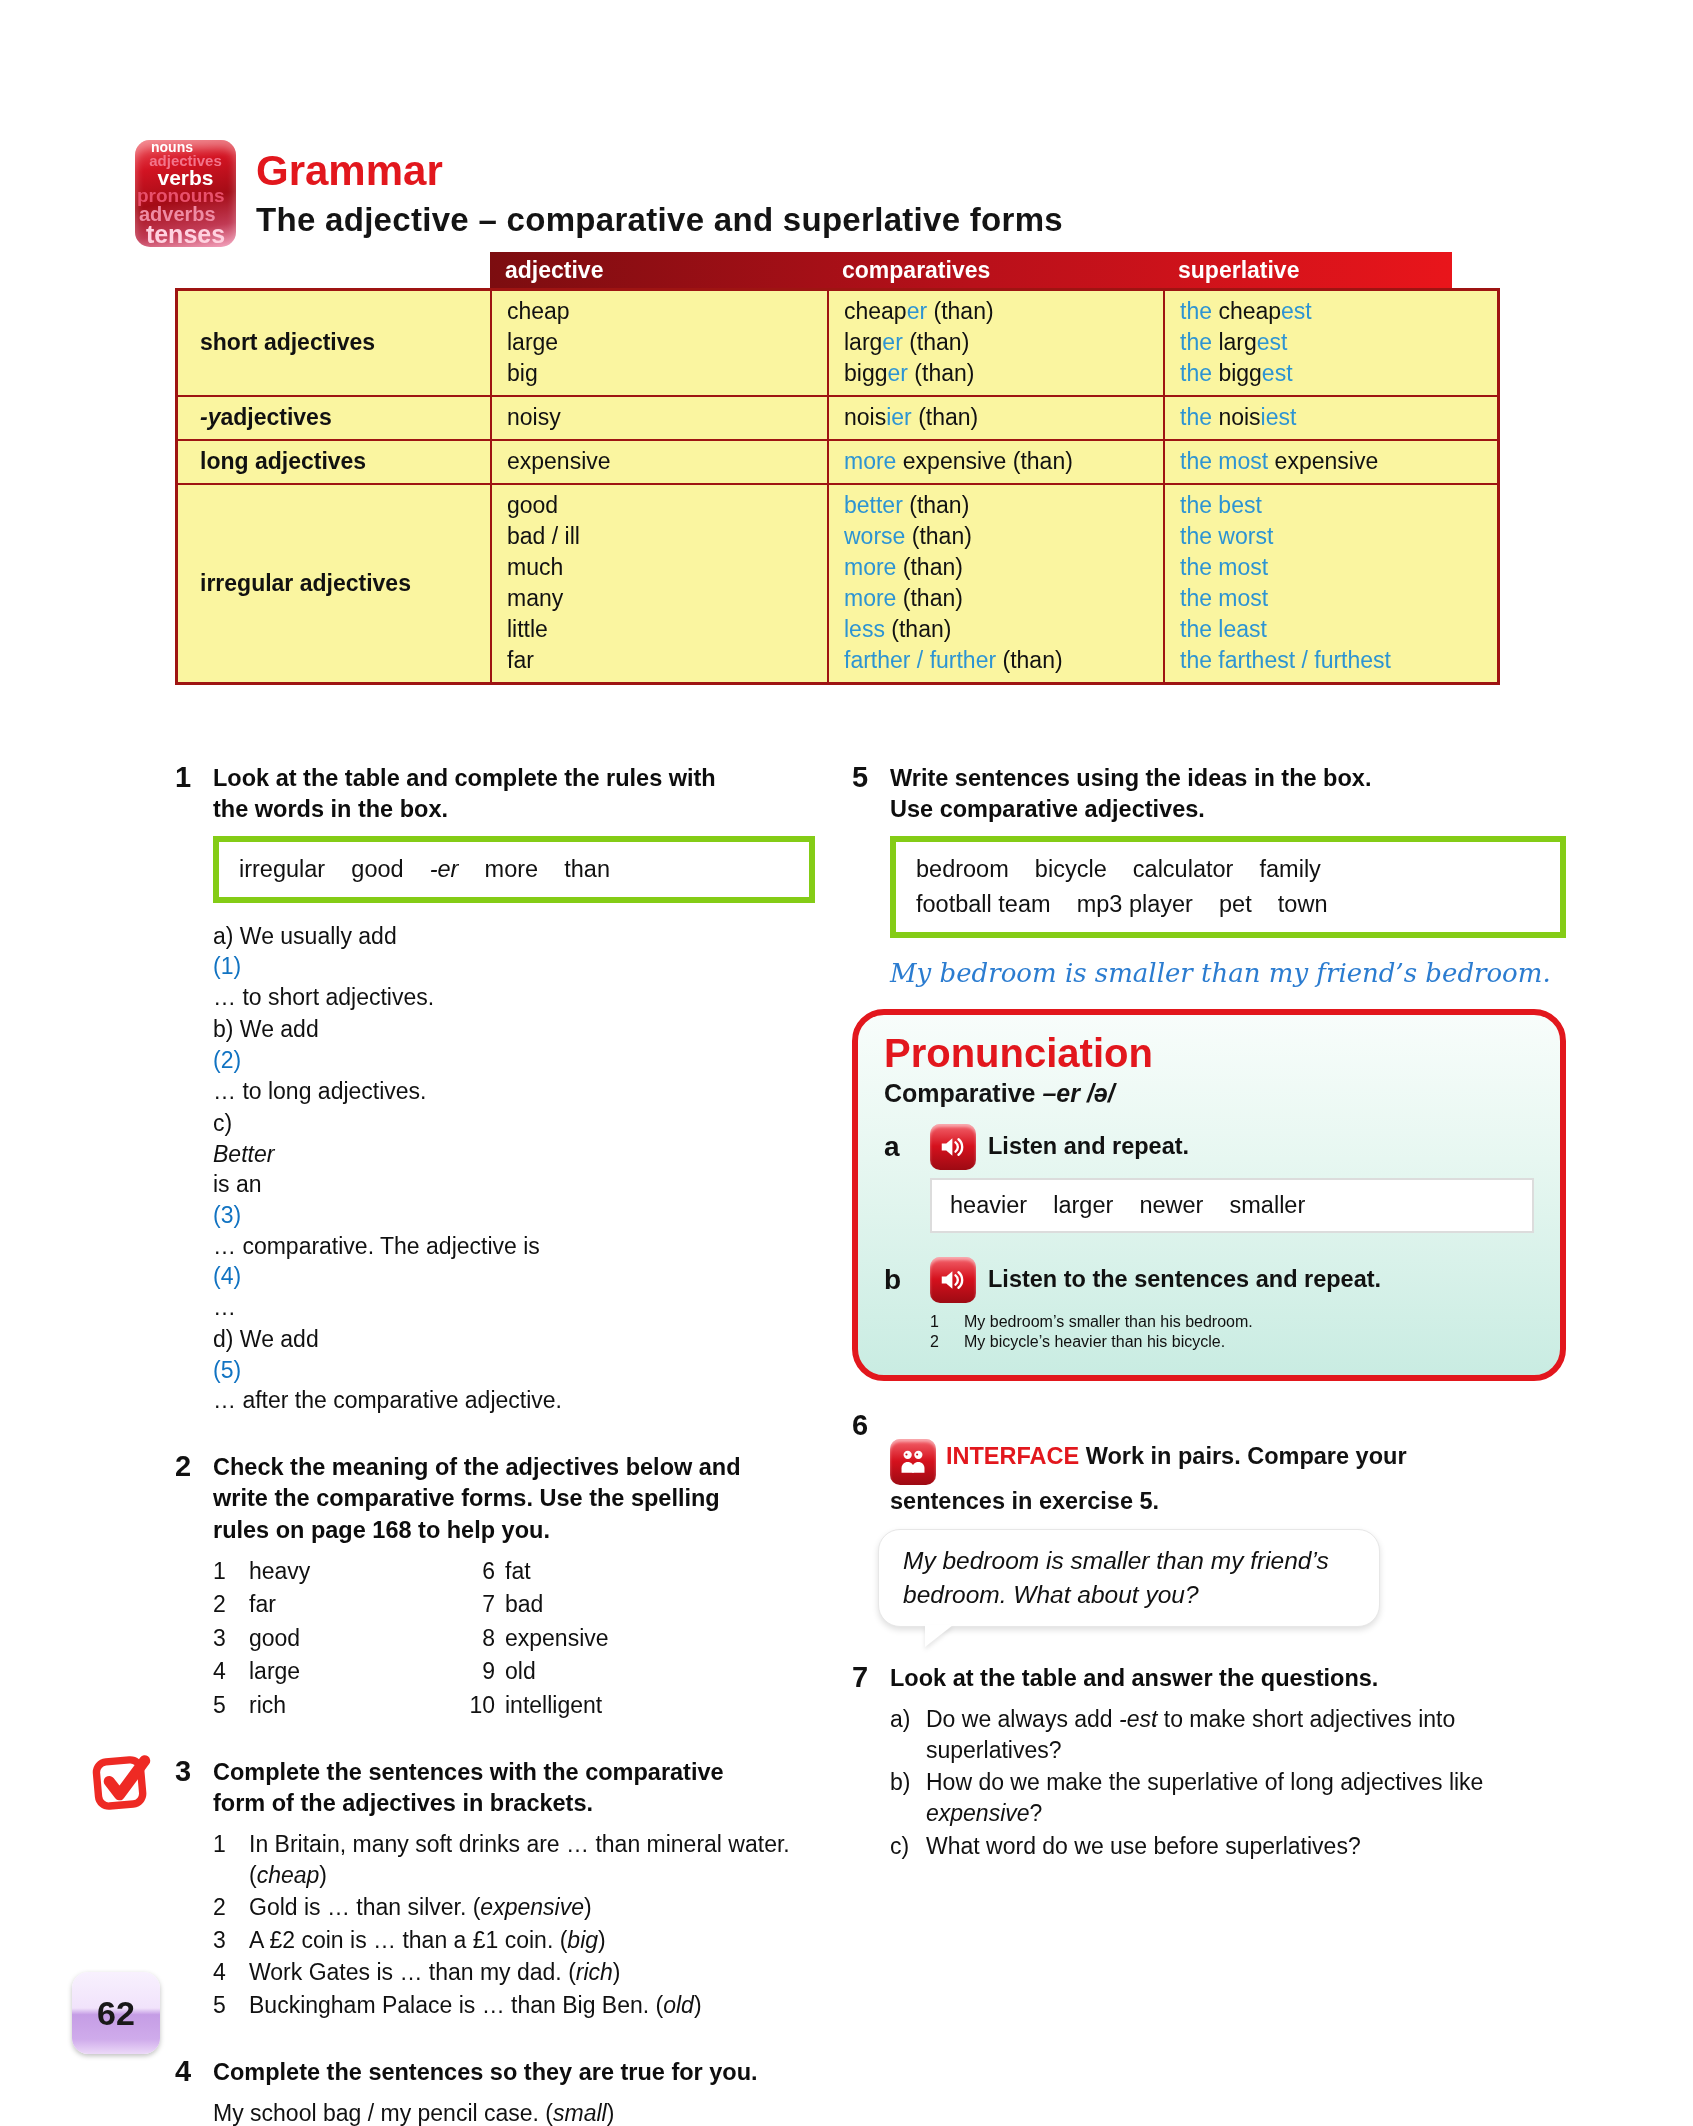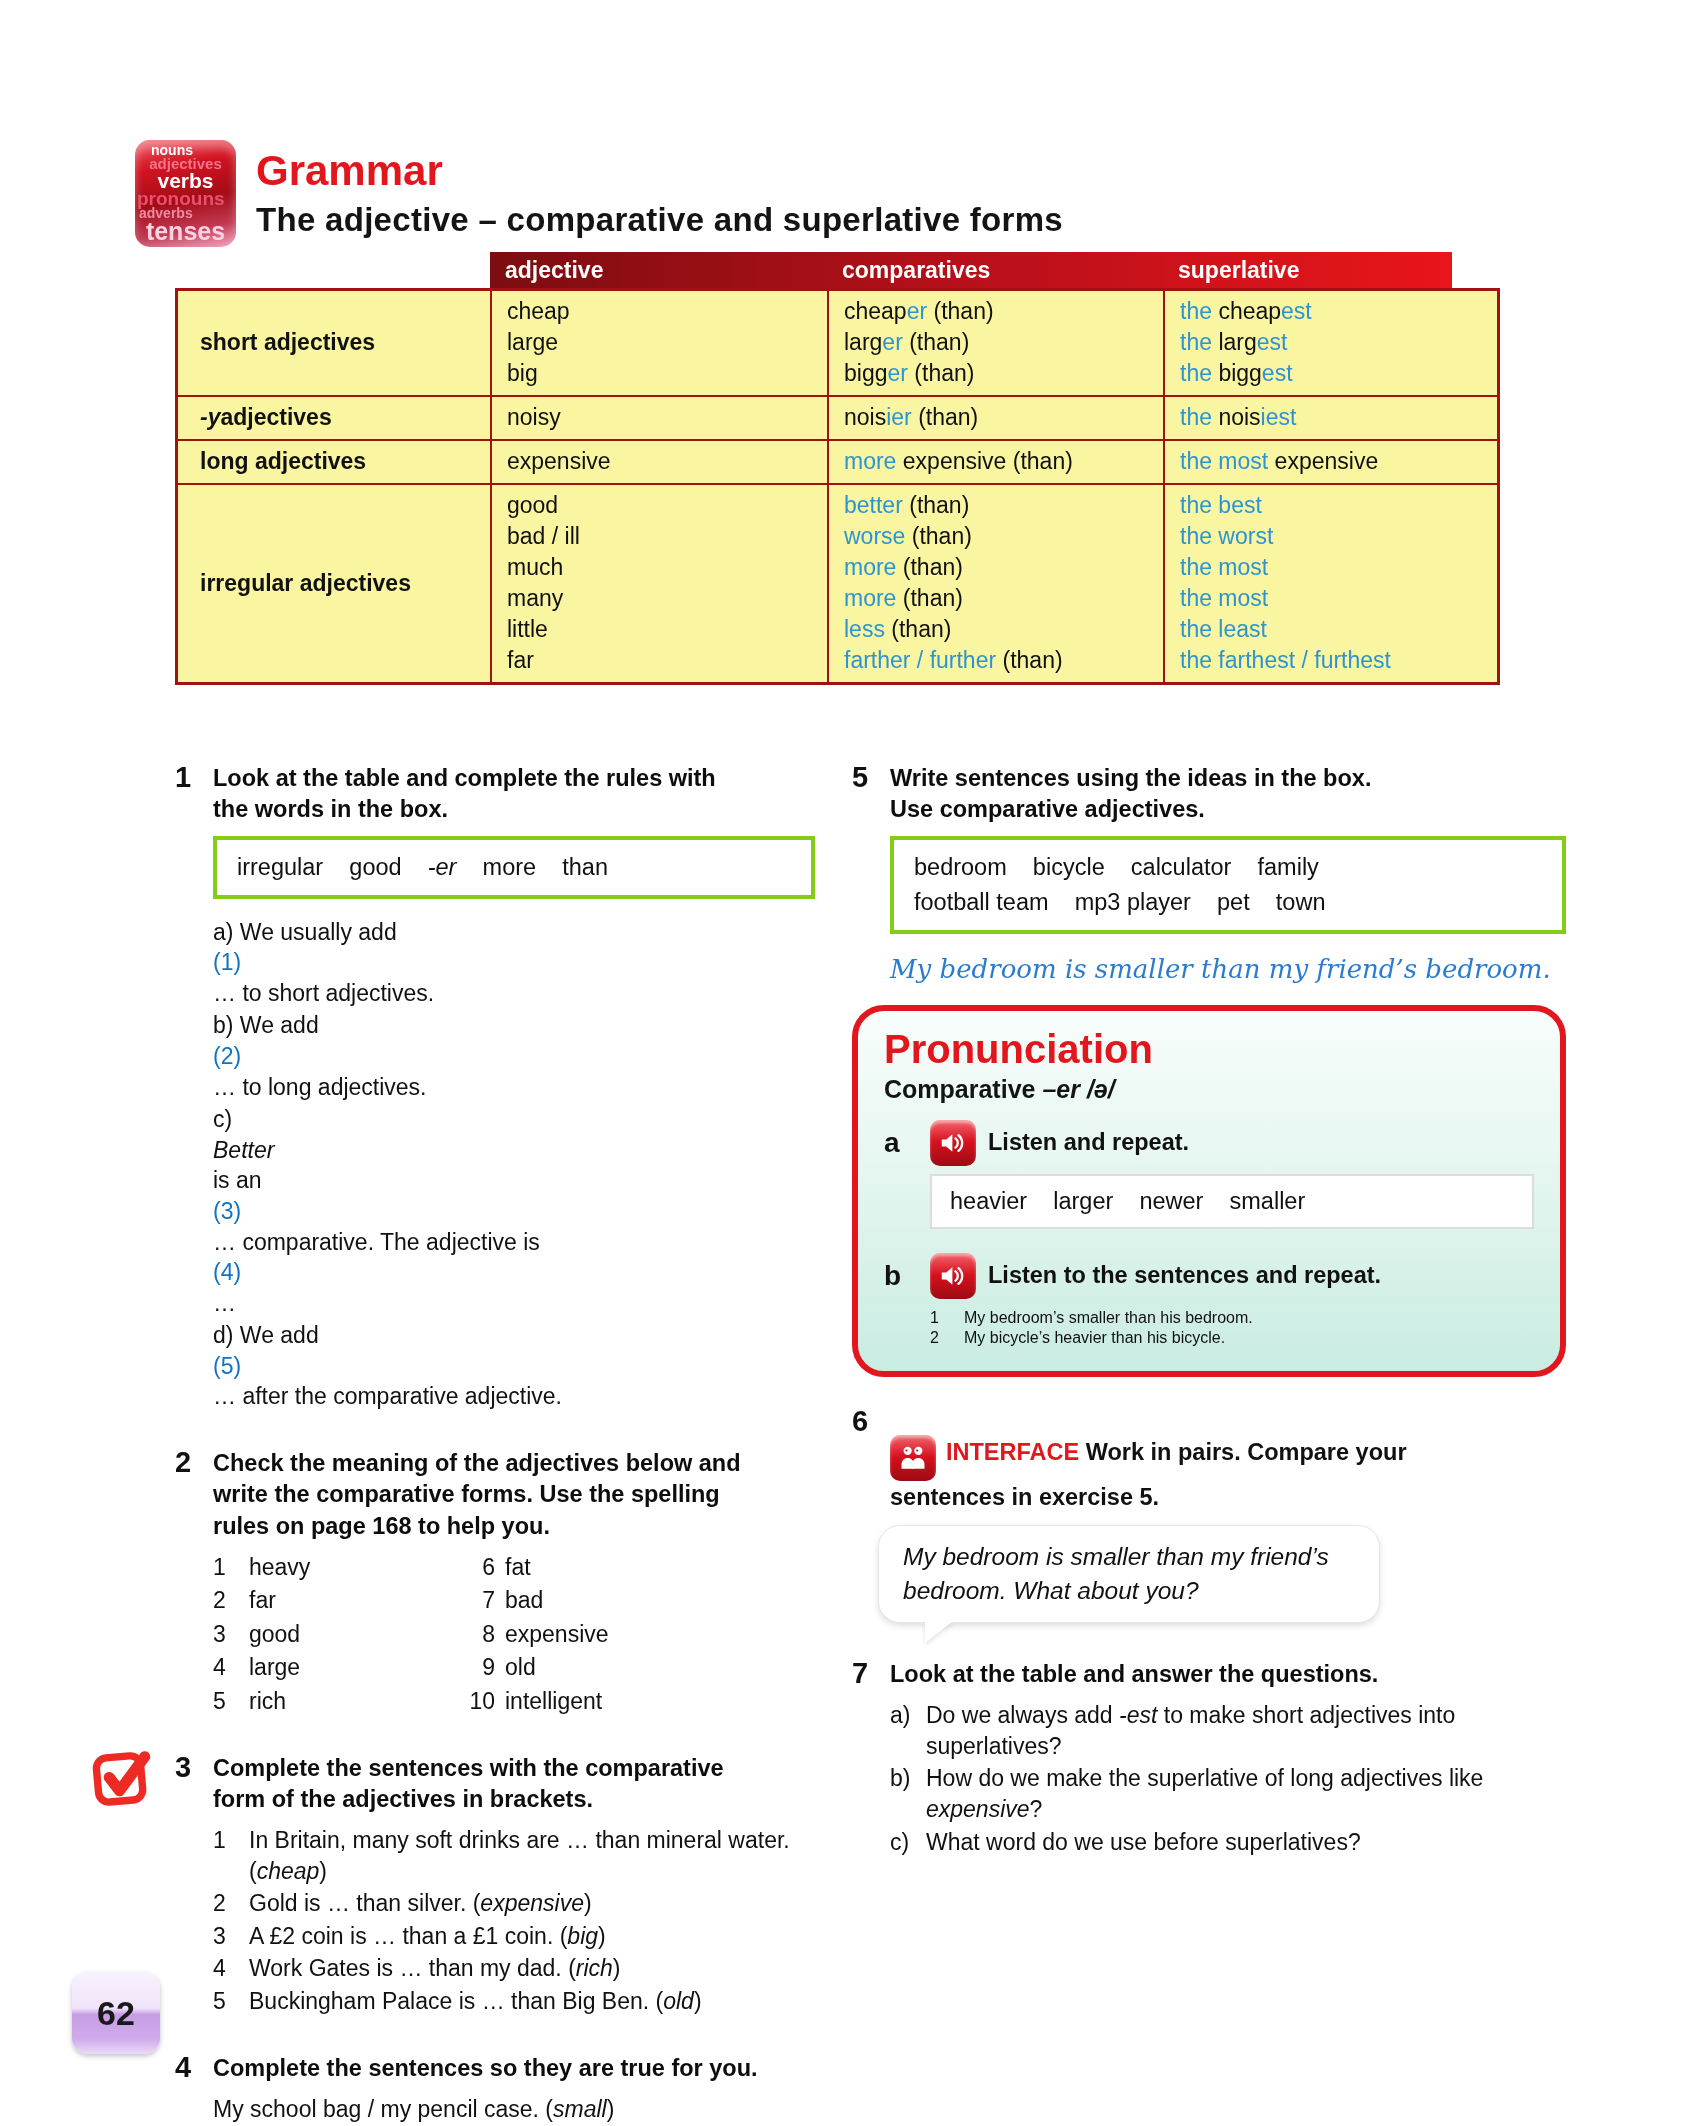--- a/index.html
+++ b/index.html
@@ -10,21 +10,21 @@
   .badge { position:absolute; left:135px; top:140px; width:101px; height:107px;
            border-radius:15px; overflow:hidden;
            background:linear-gradient(170deg,#f0545e 0%,#d21322 26%,#a40c16 55%,#c13a54 80%,#f6a8c3 100%);
            box-shadow: inset 0 8px 10px rgba(255,255,255,.35);
            display:flex; flex-direction:column; align-items:center; justify-content:center; line-height:.92; }
   .badge span { display:block; font-weight:bold; white-space:nowrap; }
   .bw0 { color:#fff; font-size:14px; align-self:flex-start; margin-left:16px; }
   .bw1 { color:#f2758b; font-size:15px; }
   .bw2 { color:#fff; font-size:21px; }
   .bw3 { color:#e8506b; font-size:19px; align-self:flex-start; margin-left:2px;}
-  .bw4 { color:#ef8ba3; font-size:14px; align-self:flex-start; margin-left:4px;}
+  .bw4 { color:#ef8ba3; font-size:20px; align-self:flex-start; margin-left:4px;}
   .bw5 { color:#ffd2e0; font-size:25px; }
 
   .h-title { position:absolute; left:256px; top:147px; font-size:42px; font-weight:bold; color:#e2171d; }
   .h-sub   { position:absolute; left:256px; top:201px; font-size:33px; font-weight:bold; color:#141414; letter-spacing:.3px; }
 
   
   .gtable { position:absolute; left:175px; top:252px; width:1325px; font-size:23px; }
   .gt-hwrap { margin-left:315px; width:962px; display:grid; grid-template-columns:337px 336px 337px;
               background:linear-gradient(90deg,#7c0d10 0%,#b8101a 50%,#e9151b 100%);
               height:36px; align-items:center; color:#fff; font-weight:bold; }
@@ -44,21 +44,21 @@
   
   .col { position:absolute; top:763px; }
   .col-left  { left:175px; width:640px; }
   .col-right { left:852px; width:714px; }
   .ex { position:relative; margin-bottom:36px; }
   .ex-head { display:grid; grid-template-columns:38px 1fr; margin-bottom:10px; }
   .ex-num { font-size:29px; font-weight:bold; line-height:1.02; }
   .ex-title { font-size:23.5px; font-weight:bold; line-height:1.33; color:#0d0d0d; white-space:pre-line; }
   .ex-body { margin-left:38px; font-size:23px; line-height:1.33; }
 
-  .wordbox { border:4px solid #84cc16; background:#fff; padding:10px 20px; margin:8px 0 18px;
+  .wordbox { border:6px solid #84cc16; background:#fff; padding:10px 20px; margin:8px 0 18px;
              white-space:pre-wrap; font-size:23.5px; line-height:1.5; }
 
   .rule, .hang { display:grid; margin:2px 0; }
   .rule { grid-template-columns:1fr; }
   .hang { grid-template-columns:36px 1fr; }
   .hang .pre { }
 
   .two-list { display:grid; grid-template-columns:26px 196px 40px 1fr; column-gap:10px; row-gap:3px; margin-top:6px; }
   .two-list .n { text-align:left; }
   .two-list .n2 { text-align:right; }

